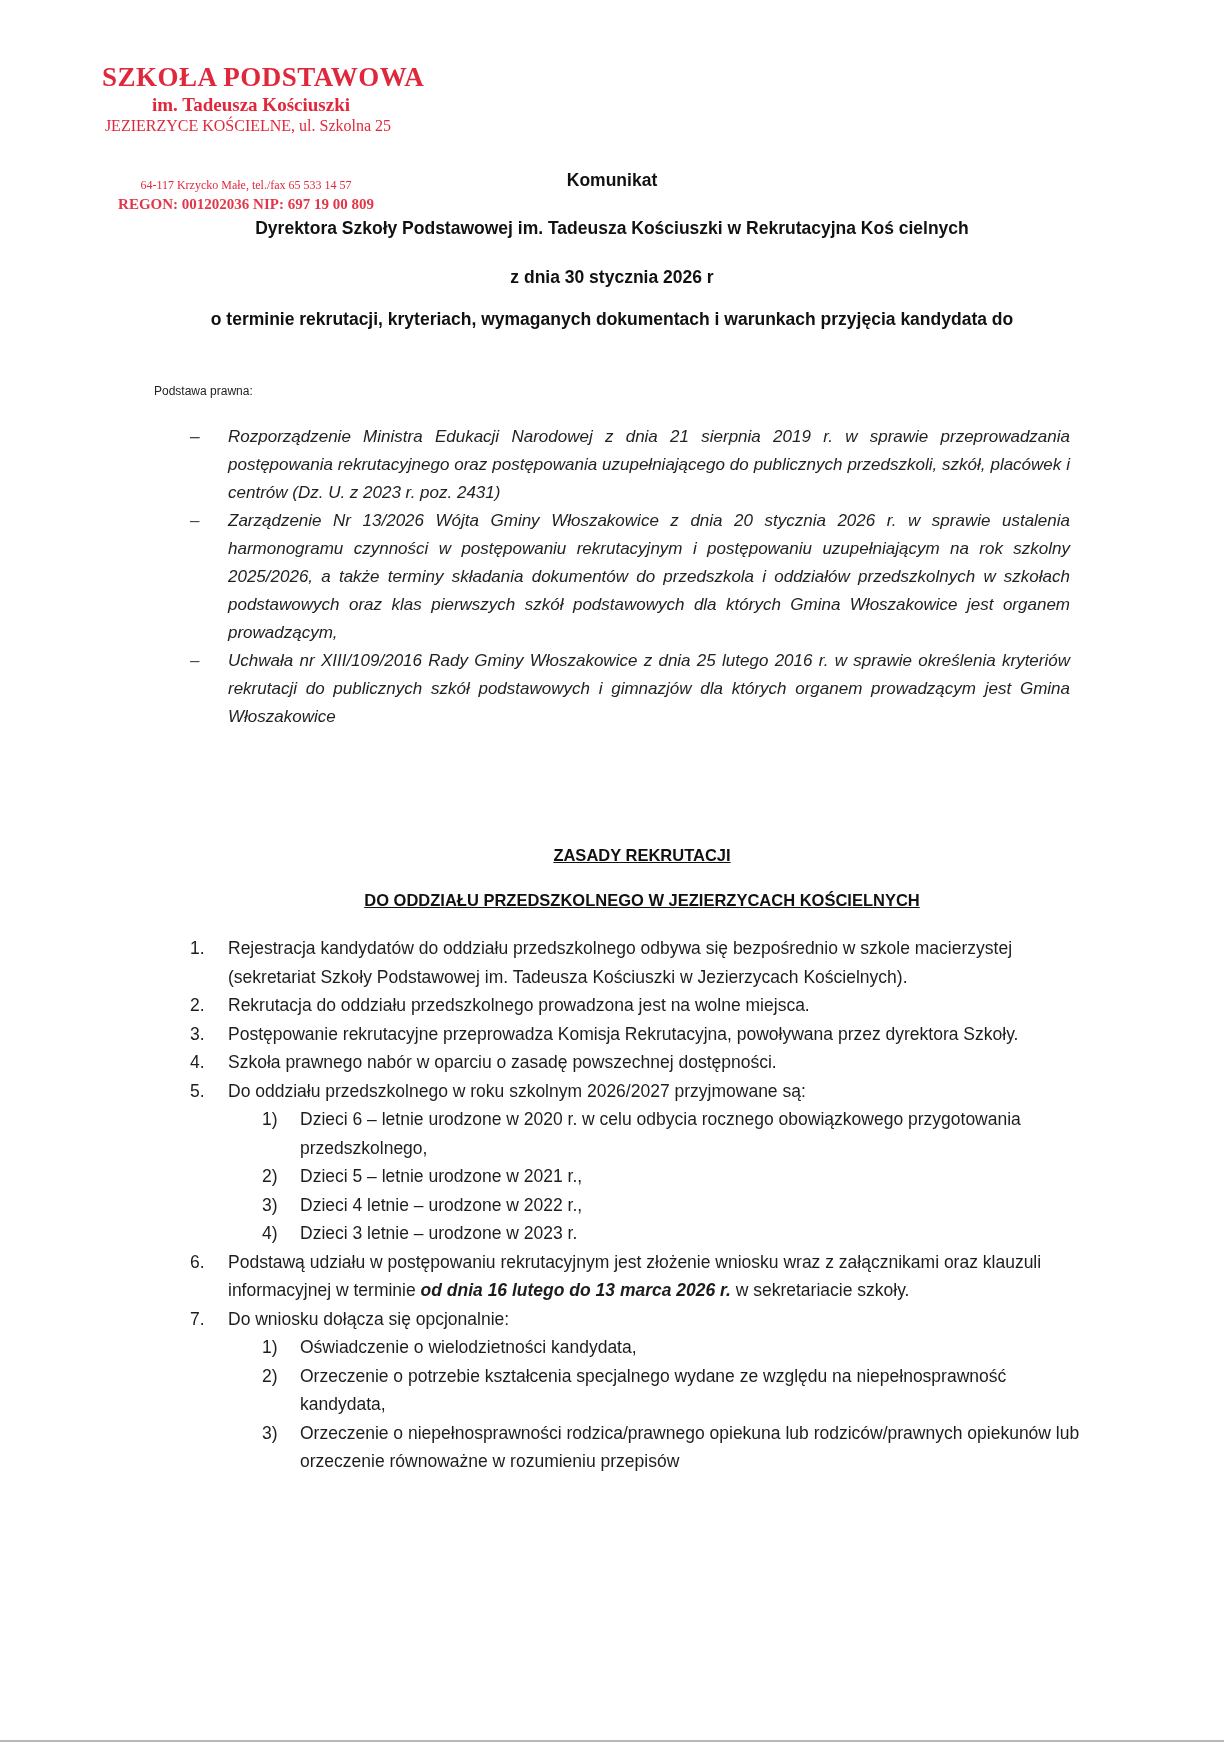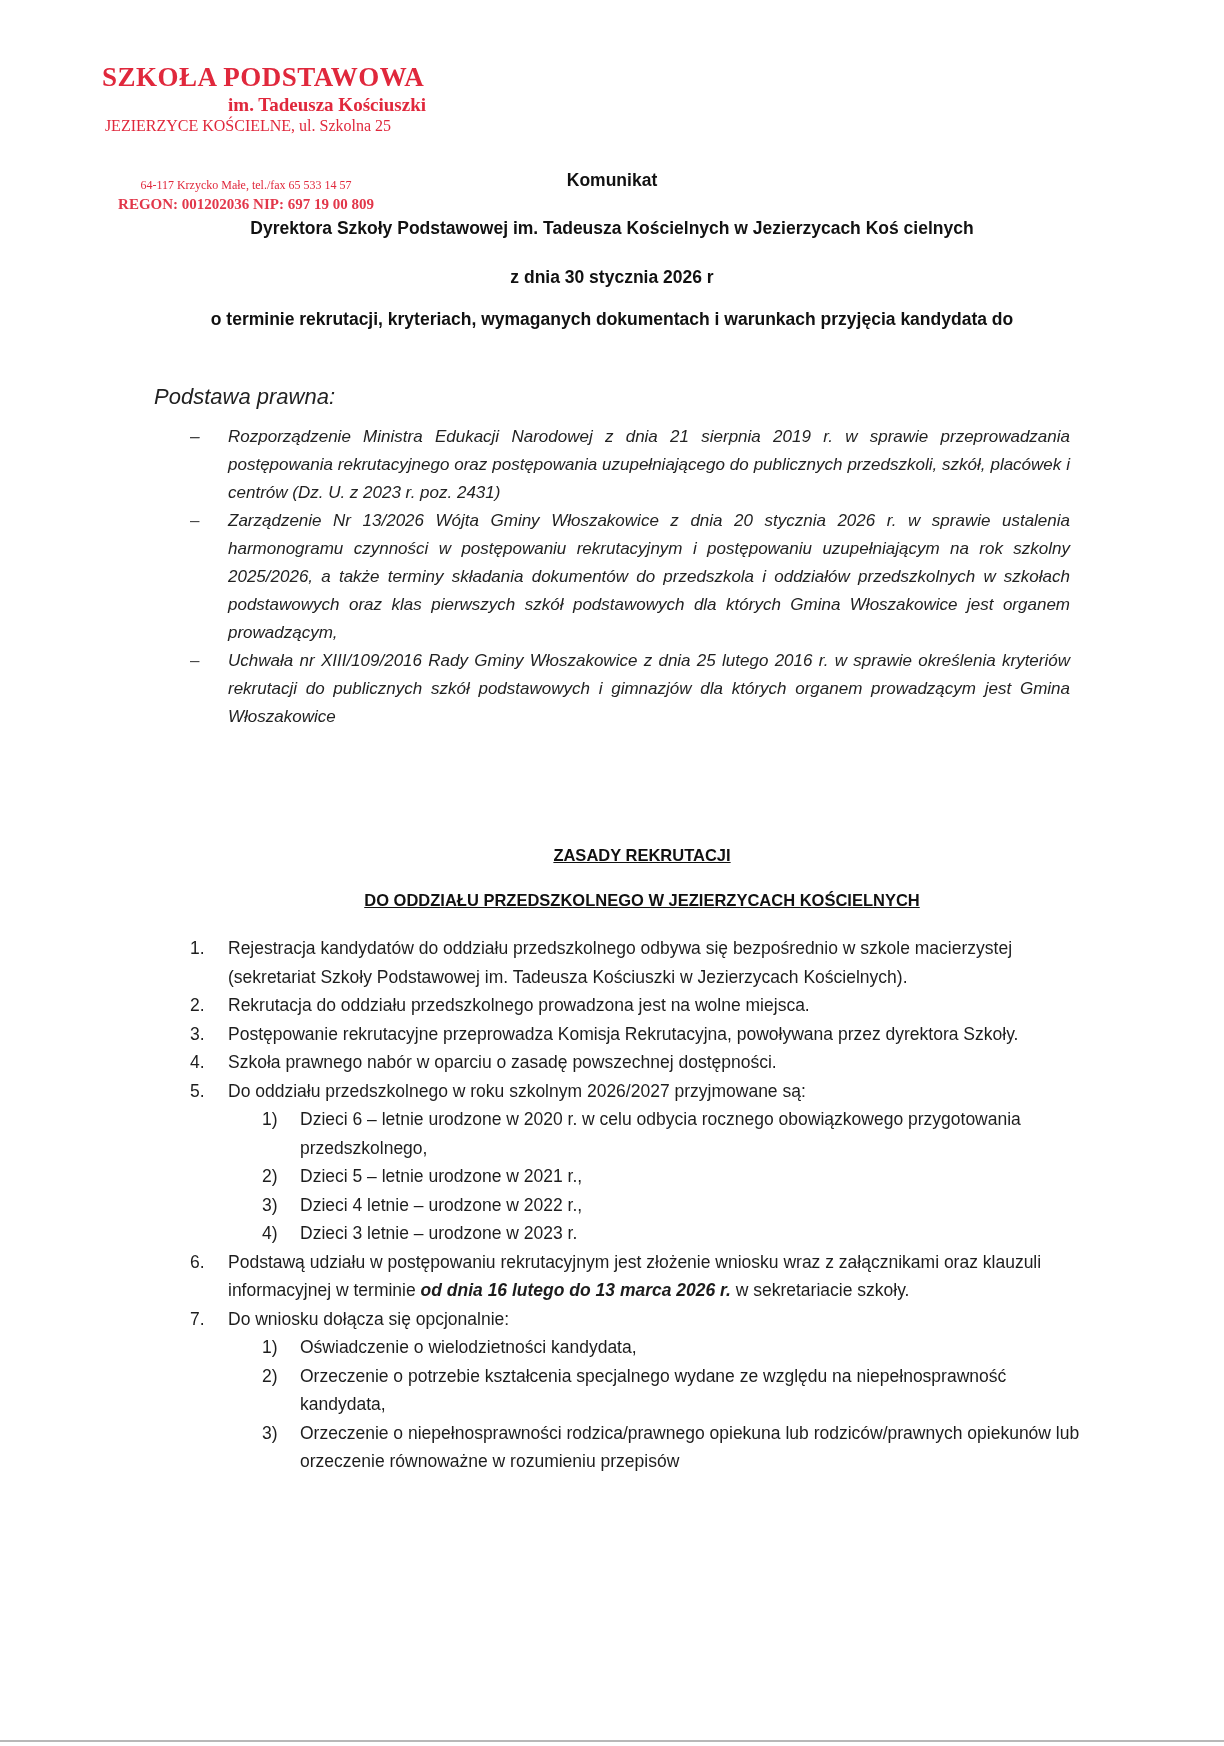--- a/index.html
+++ b/index.html
@@ -4,29 +4,29 @@
 <style>
   html, body { margin: 0; padding: 0; background: #ffffff; }
   body { width: 1224px; height: 1746px; position: relative; overflow: hidden;
          font-family: "Liberation Sans", "DejaVu Sans", sans-serif; color: #1a1a1a; }
   .page { position: absolute; left: 0; top: 0; width: 1224px; height: 1746px; }
 
   
   .stamp { position: absolute; left: 66px; top: 62px; width: 360px;
            font-family: "Liberation Serif", "DejaVu Serif", serif; color: #e0283c; text-align: center; }
   .stamp .s1 { font-size: 27px; font-weight: bold; letter-spacing: 0.5px; line-height: 30px; text-align: left; margin-left: 36px; }
-  .stamp .s2 { font-size: 19px; font-weight: bold; line-height: 22px; margin-top: 2px; padding-left: 10px; text-align: right; }
+  .stamp .s2 { font-size: 19px; font-weight: bold; line-height: 22px; margin-top: 2px; padding-left: 10px; }
   .stamp .s3 { font-size: 16px; line-height: 20px; padding-left: 4px; }
   .stamp .s4 { font-size: 12px; line-height: 19px; padding-left: 0px; margin-top: 40px; }
   .stamp .s5 { font-size: 15px; font-weight: bold; line-height: 18px; padding-left: 0px; color: #e2374a; }
 
   .center-line { position: absolute; left: 0; width: 1224px; text-align: center;
                  font-size: 17.5px; font-weight: bold; line-height: 24px; color: #111; }
 
-  .legal-label { position: absolute; left: 154px; top: 384px; font-style: italic; font-size: 22px; color: #222; }
+  .legal-label { position: absolute; left: 154px; top: 384px; font-size: 12px; color: #222; }
 
   .bullets { position: absolute; left: 190px; top: 423px; width: 880px; margin: 0; padding: 0; list-style: none; }
   .bullets li { position: relative; padding-left: 38px; font-style: italic; font-size: 17px;
                 line-height: 28px; text-align: justify; color: #222; }
   .bullets li .dash { position: absolute; left: 0; top: 0; font-style: normal; color: #444; }
 
   .section-title { position: absolute; left: 0; width: 1224px; text-align: center;
                    font-weight: bold; font-size: 16.5px; text-decoration: underline; color: #111; padding-left: 30px; }
 
   .numbered { position: absolute; left: 190px; top: 934px; width: 900px; margin: 0; padding: 0; list-style: none; }
@@ -48,21 +48,21 @@
     <div class="s1">SZKOŁA PODSTAWOWA</div>
     <div class="s2">im. Tadeusza Kościuszki</div>
     <div class="s3">JEZIERZYCE KOŚCIELNE, ul. Szkolna 25</div>
     <div class="s4">64-117 Krzycko Małe, tel./fax 65 533 14 57</div>
     <div class="s5">REGON: 001202036 NIP: 697 19 00 809</div>
   </div>
 
   <div class="center-line" style="top:168px; padding-left:0;">
     <span>Komunikat</span>
   </div>
-  <div class="center-line" style="top:216px;">Dyrektora Szkoły Podstawowej im. Tadeusza Kościelnych w Jezierzycach Koś cielnych</div>
+  <div class="center-line" style="top:216px;">Dyrektora Szkoły Podstawowej im. Tadeusza Kościuszki w Rekrutacyjna Koś cielnych</div>
   <div class="center-line" style="top:265px;">z dnia 30 stycznia 2026 r</div>
   <div class="center-line" style="top:307px;">o terminie rekrutacji, kryteriach, wymaganych dokumentach i warunkach przyjęcia kandydata do</div>
 
   <div class="legal-label">Podstawa prawna:</div>
   <ul class="bullets">
     <li><span class="dash">–</span></li>
     <li><span class="dash">–</span><span>Rozporządzenie Ministra Edukacji Narodowej z dnia 21 sierpnia 2019 r. w sprawie przeprowadzania postępowania rekrutacyjnego oraz postępowania uzupełniającego do publicznych przedszkoli, szkół, placówek i centrów (Dz. U. z 2023 r. poz. 2431)</span></li>
     <li><span class="dash">–</span><span>Zarządzenie Nr 13/2026 Wójta Gminy Włoszakowice z dnia 20 stycznia 2026 r. w sprawie ustalenia harmonogramu czynności w postępowaniu rekrutacyjnym i postępowaniu uzupełniającym na rok szkolny 2025/2026, a także terminy składania dokumentów do przedszkola i oddziałów przedszkolnych w szkołach podstawowych oraz klas pierwszych szkół podstawowych dla których Gmina Włoszakowice jest organem prowadzącym,</span></li>
     <li><span class="dash">–</span><span>Uchwała nr XIII/109/2016 Rady Gminy Włoszakowice z dnia 25 lutego 2016 r. w sprawie określenia kryteriów rekrutacji do publicznych szkół podstawowych i gimnazjów dla których organem prowadzącym jest Gmina Włoszakowice</span></li>
   </ul>

